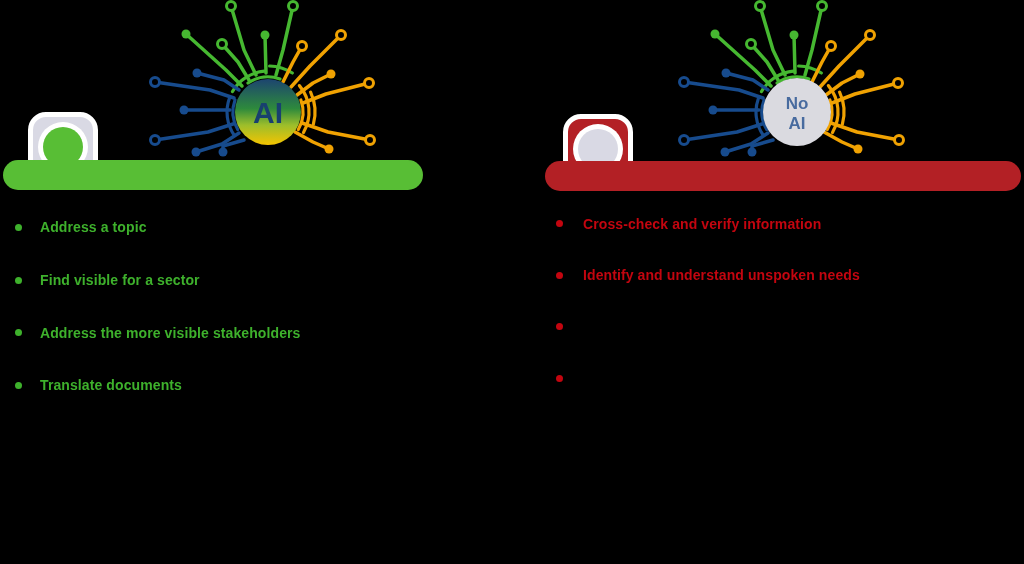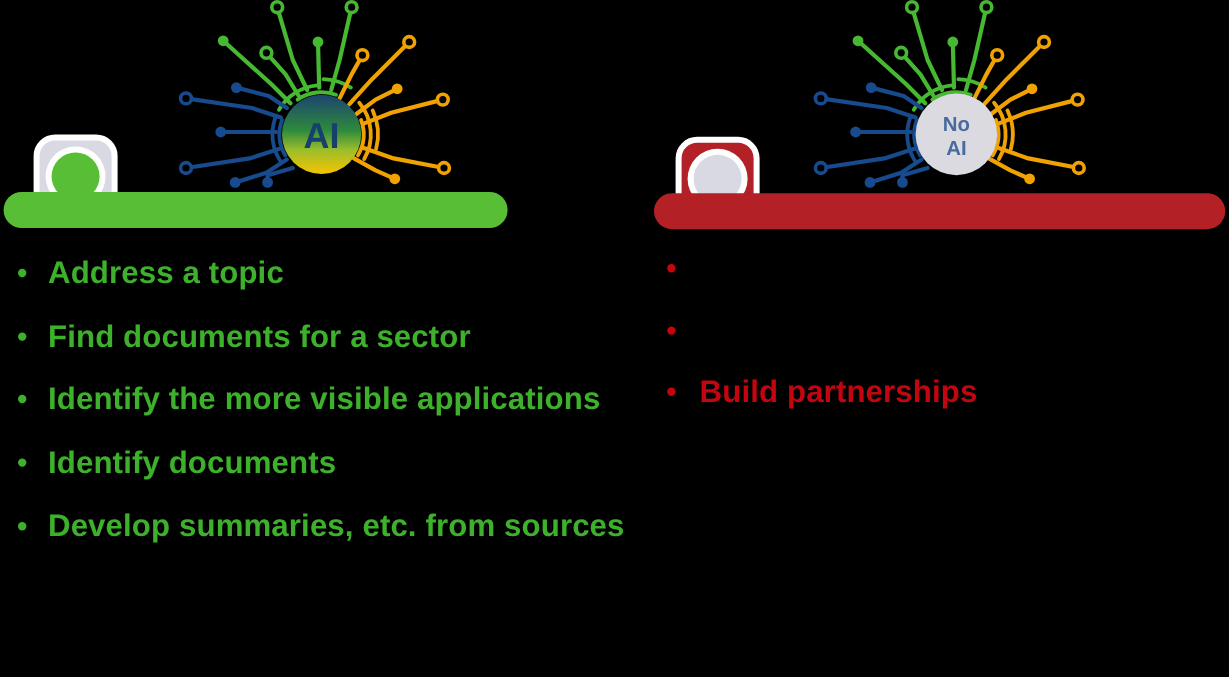--- a/index.html
+++ b/index.html
@@ -47,21 +47,21 @@
   
   ul.task-list{position:absolute;margin:0;padding:0;list-style:none;}
   ul.task-list li{display:flex;align-items:center;}
   ul.left-list{left:15px;top:201px;width:460px;}
   ul.left-list li{height:52.7px;color:var(--green-text);}
   ul.left-list .dot{background:var(--green-text);margin-right:18px;}
   ul.right-list{left:556px;top:198px;width:460px;}
   ul.right-list li{height:51.5px;color:var(--red-text);}
   ul.right-list .dot{background:var(--red-text);margin-right:20px;}
   .dot{width:7px;height:7px;border-radius:50%;flex:0 0 auto;}
-  .item-text{font-size:26px;font-weight:bold;letter-spacing:.1px;white-space:nowrap;}
+  .item-text{font-size:14px;font-weight:bold;letter-spacing:.1px;white-space:nowrap;}
 </style>
 </head>
 <body>
 
 <svg width="0" height="0" style="position:absolute" aria-hidden="true">
   <defs>
     <linearGradient id="aiGrad" x1="0" y1="0" x2="0" y2="1">
       <stop offset="0" stop-color="#1C4470"></stop>
       <stop offset="0.45" stop-color="#2E8A3C"></stop>
       <stop offset="0.7" stop-color="#9DBE2B"></stop>
@@ -136,33 +136,29 @@
 
     <div class="bar green"></div>
 
     <ul class="task-list left-list">
       <li>
           <span class="dot"></span>
           <span class="item-text">Address a topic</span>
         </li>
       <li>
           <span class="dot"></span>
-          <span class="item-text">Find documents for a sector</span>
+          <span class="item-text">Find visible for a sector</span>
         </li>
       <li>
           <span class="dot"></span>
-          <span class="item-text">Identify the more visible applications</span>
+          <span class="item-text">Address the more visible stakeholders</span>
         </li>
       <li>
           <span class="dot"></span>
-          <span class="item-text">Identify documents</span>
-        </li>
-      <li>
-          <span class="dot"></span>
-          <span class="item-text">Develop summaries, etc. from sources</span>
+          <span class="item-text">Translate documents</span>
         </li>
     </ul>
   </section>
 
   <section>
     <svg class="brain" style="left:672px;top:-3px" width="240" height="163" viewBox="-125 -115 240 163">
       <use href="#brain-spokes"></use>
       <circle r="34" fill="var(--noai-circle)"></circle>
       <text class="noai-label" x="0" y="-3" text-anchor="middle">No</text>
       <text class="noai-label" x="0" y="17" text-anchor="middle">AI</text>
@@ -170,24 +166,28 @@
 
     <div class="badge right">
       <div class="inner-circle"></div>
     </div>
 
     <div class="bar red"></div>
 
     <ul class="task-list right-list">
       <li>
           <span class="dot"></span>
+          <span class="item-text">Cross-check and verify information</span>
+        </li>
+      <li>
+          <span class="dot"></span>
+          <span class="item-text">Identify and understand unspoken needs</span>
         </li>
       <li>
           <span class="dot"></span>
         </li>
       <li>
           <span class="dot"></span>
-          <span class="item-text">Build partnerships</span>
         </li>
     </ul>
   </section>
 
 </div>
 
 </body></html>

